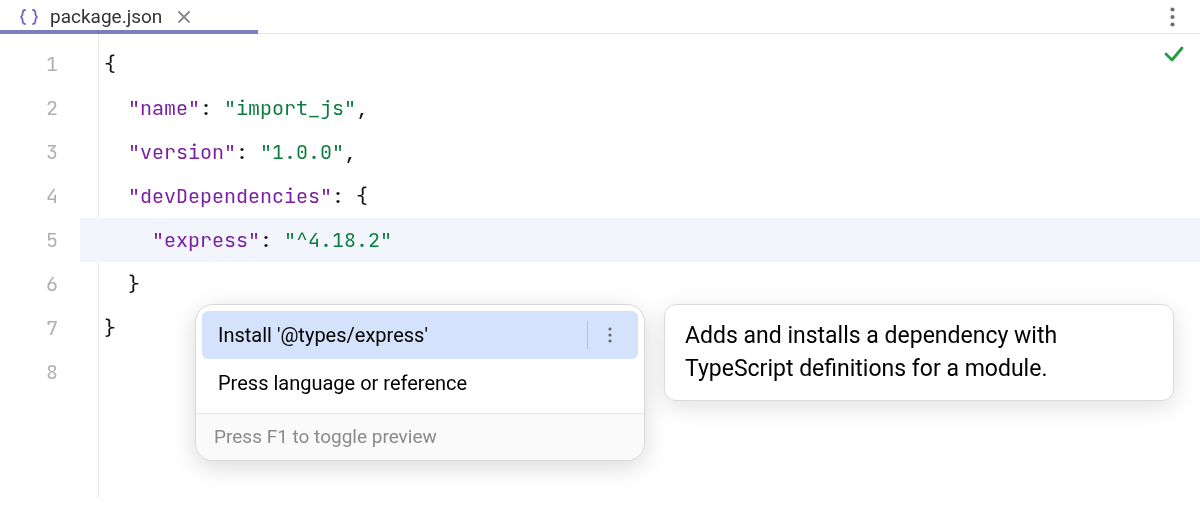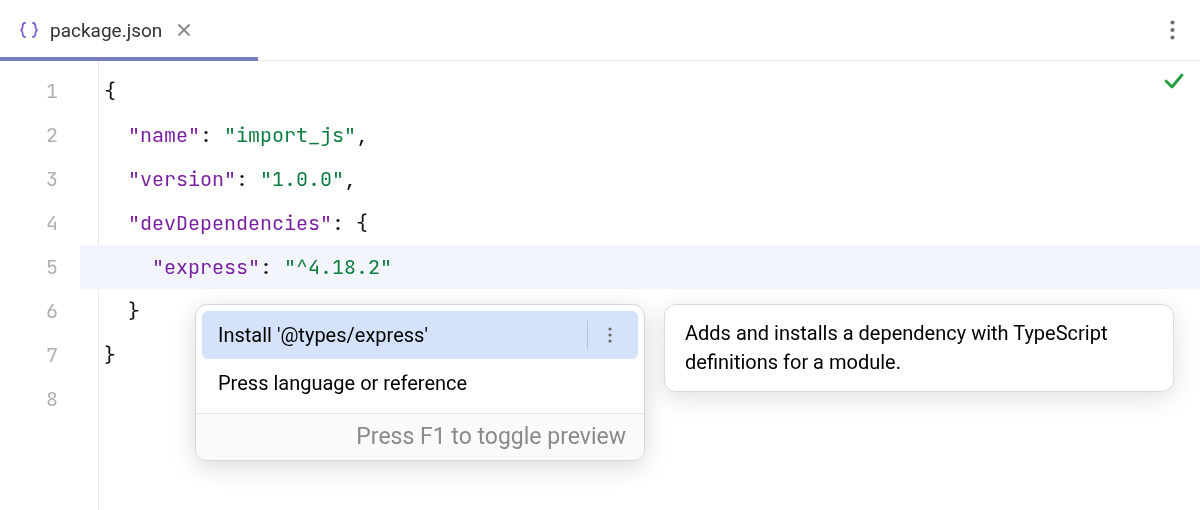--- a/index.html
+++ b/index.html
@@ -8,21 +8,21 @@
       background: #fff;
       width: 1200px;
       height: 510px;
       position: relative;
       overflow: hidden;
     }
     .tab-bar {
       display: flex;
       justify-content: space-between;
       align-items: center;
-      height: 61px;
+      height: 34px;
       border-bottom: 1px solid #e4e4e4;
       padding: 0 14px 0 0;
     }
     .tab {
       display: flex;
       align-items: center;
       gap: 10px;
       height: 100%;
       padding: 0 18px;
       cursor: pointer;
@@ -110,25 +110,24 @@
       right: 14px;
       color: #1e9e3f;
     }
     .popup {
       position: absolute;
       left: 195px;
       top: 304px;
       width: 450px;
       background: #fff;
       border: 1px solid #d8d8d8;
-      border-radius: 12px;
+      border-radius: 18px;
       box-shadow: 0 6px 24px rgba(0,0,0,0.15);
       overflow: hidden;
       z-index: 10;
-      text-align: right;
     }
     .popup-item {
       display: flex;
       align-items: center;
       justify-content: space-between;
       height: 48px;
       padding: 0 16px;
       font-size: 20px;
       cursor: pointer;
     }
@@ -155,35 +154,35 @@
       align-items: center;
     }
     .popup-divider {
       height: 1px;
       background: #e6e6e6;
     }
     .popup-footer {
       height: 46px;
       line-height: 46px;
       padding: 0 18px;
-      font-size: 23px;
+      font-size: 19px;
       color: #8a8a8a;
       background: #fafafa;
     }
     .tooltip {
       position: absolute;
       left: 664px;
       top: 304px;
       width: 510px;
       background: #fff;
       border: 1px solid #dcdcdc;
       border-radius: 12px;
       box-shadow: 0 6px 24px rgba(0,0,0,0.12);
       padding: 14px 20px;
-      font-size: 20px;
+      font-size: 23px;
       line-height: 1.45;
       z-index: 9;
     }
   </style>
 </head>
 <body>
 
 <div class="tab-bar">
   <div class="tab">
     <span class="tab-icon">

